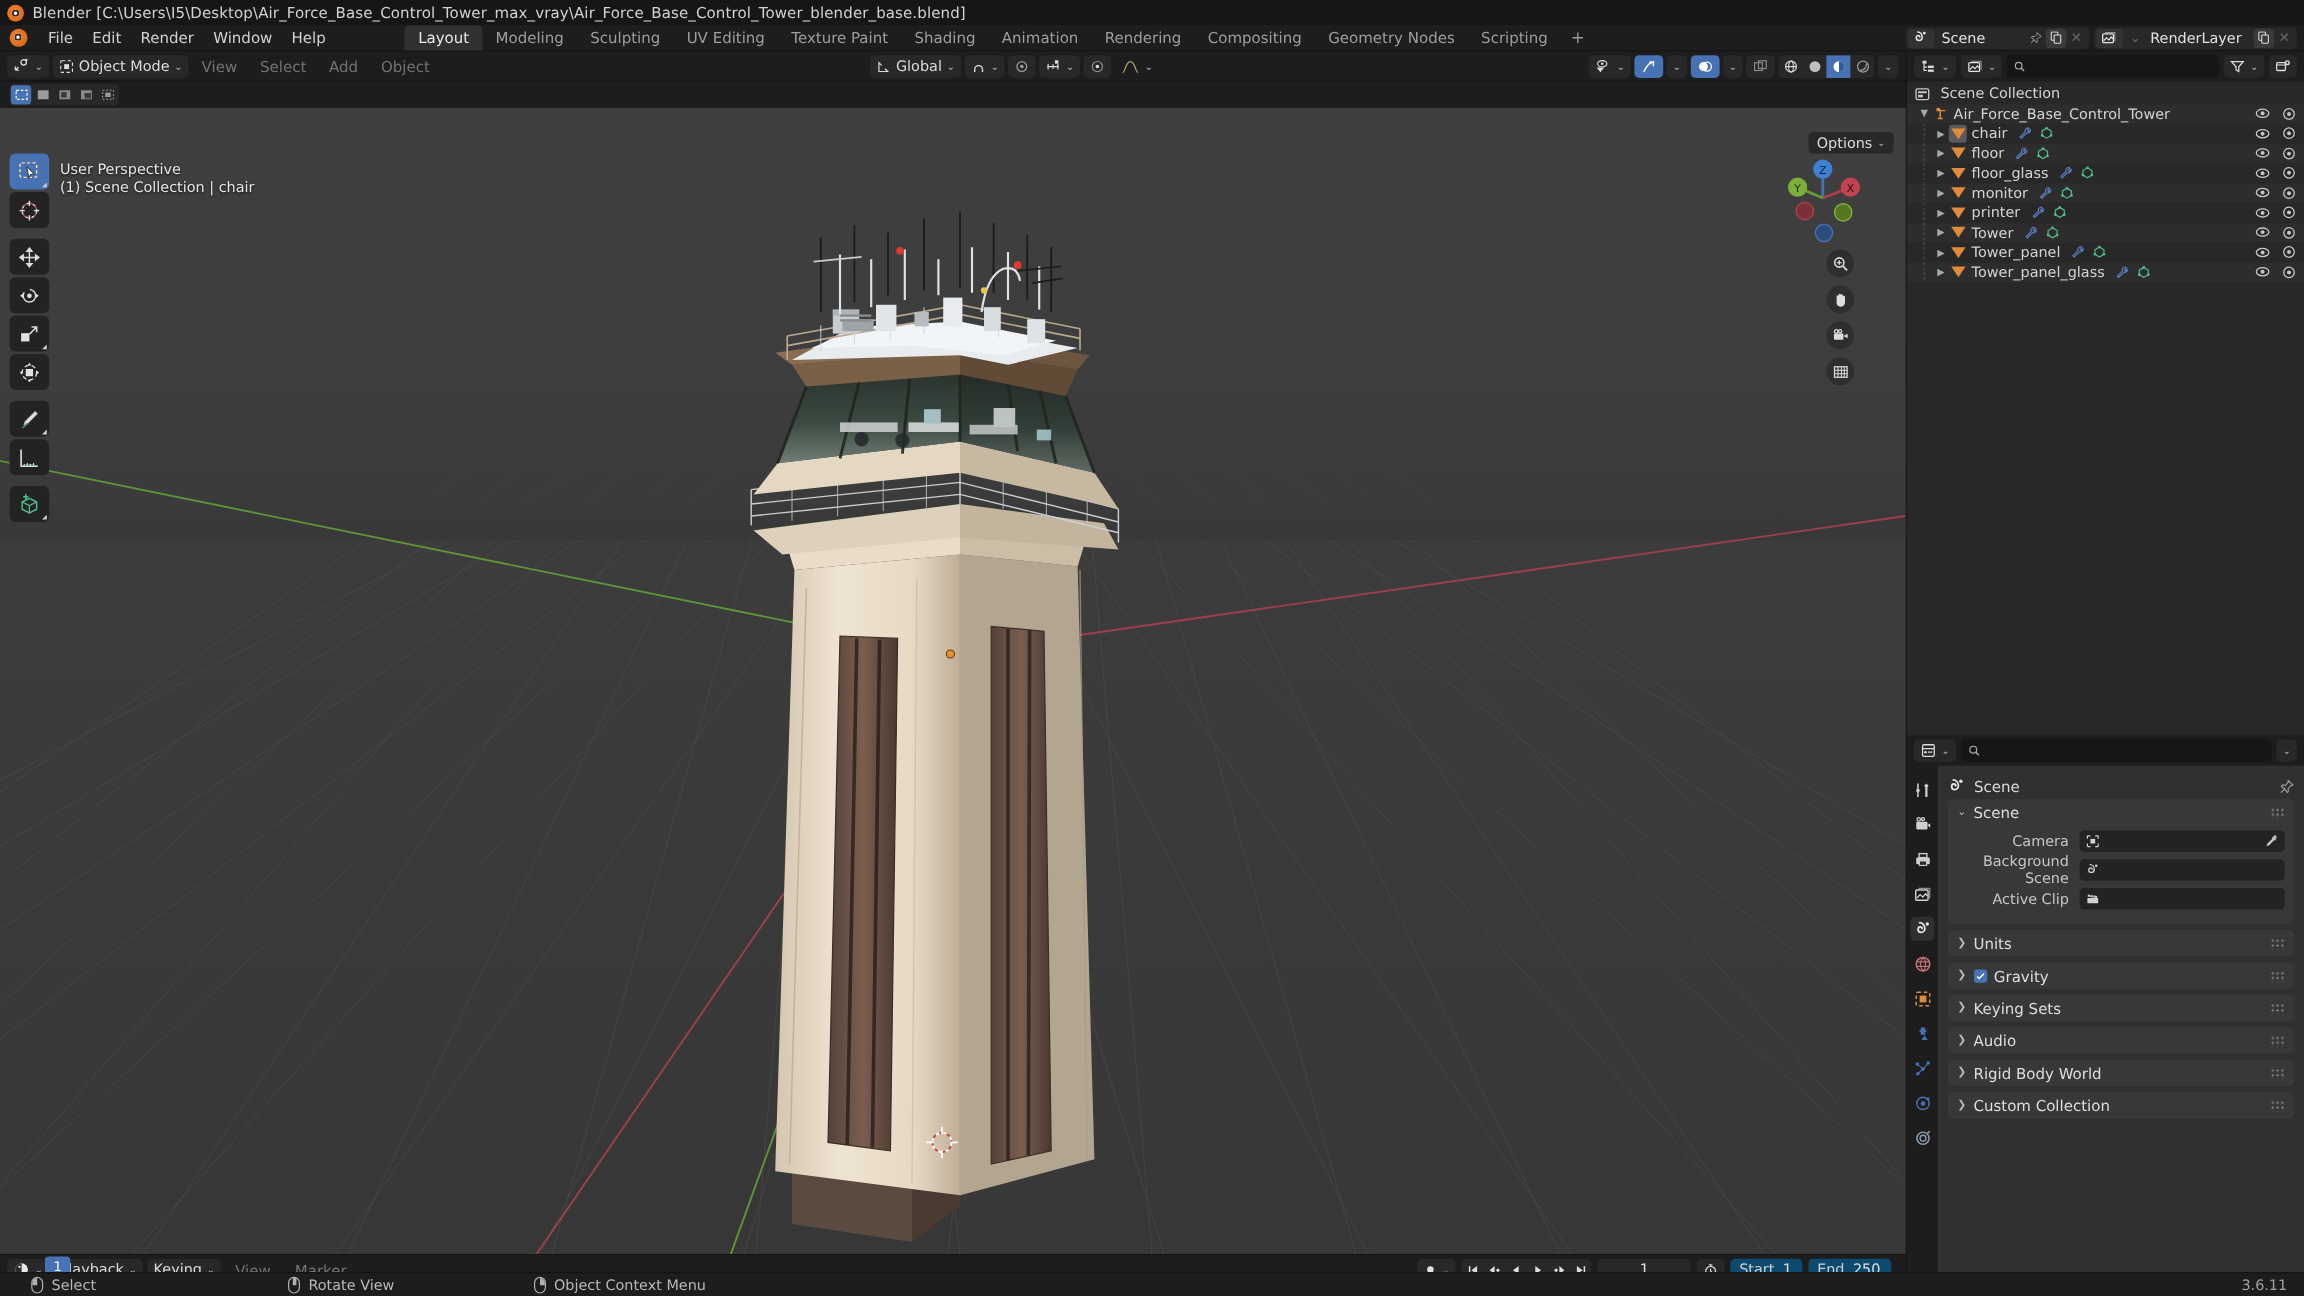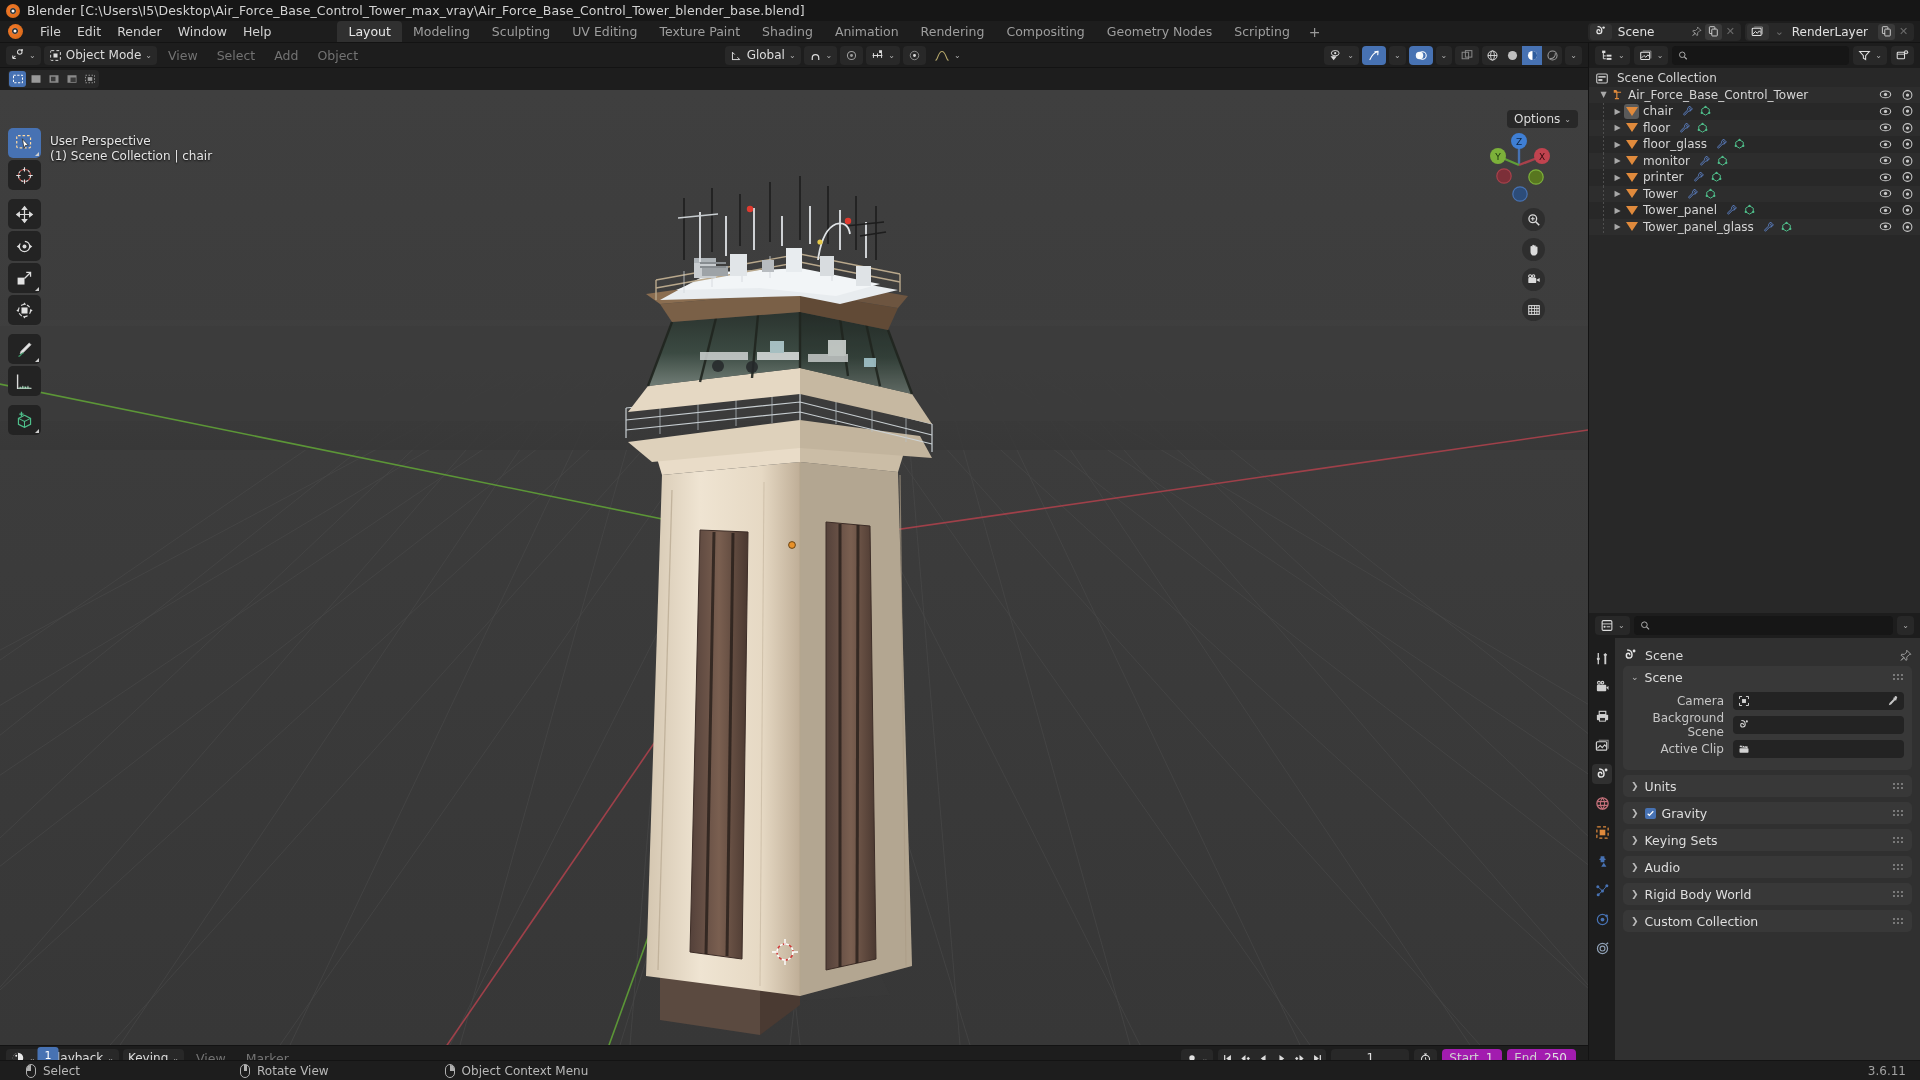--- a/index.html
+++ b/index.html
@@ -85,21 +85,21 @@
 
   
   #timeline { position:absolute; left:0; top:1002px; width:1588px; height:58px; background:#232323;
      border-top:1px solid #131313;}
   #tl-header { height:24px; display:flex; align-items:center; padding:0 6px; gap:4px; background:#1d1d1d;}
   #tl-playcontrols { margin-left:auto; display:flex; align-items:center; gap:5px; padding-right:6px;}
   .play-group { display:flex; background:#282828; border-radius:4px; overflow:hidden;}
   .play-group div { width:18px;height:19px;display:flex;align-items:center;justify-content:center;color:#d8d8d8;}
   .frame-field { background:#282828; border-radius:4px; height:19px; width:78px; display:flex;
      align-items:center; justify-content:center; font-size:12px; color:#e0e0e0;}
-  .se-field { background:#a21caf; border-radius:4px; height:19px; display:flex; align-items:center;
+  .se-field { background:#0c4a6e; border-radius:4px; height:19px; display:flex; align-items:center;
      font-size:12px; color:#e0e0e0;text-align:center;}
   .se-field span.lbl{ padding:0 7px; color:#cfcfcf;} .se-field span.val{ padding:0 9px 0 0;}
   #tl-ruler { height:20px; position:relative; background:#282828; border-bottom:1px solid #1b1b1b;}
   .tick-label { position:absolute; top:3px; font-size:11px; color:#9e9e9e; transform:translateX(-50%);}
   #playhead-badge { position:absolute; top:1px; height:17px; padding:0 7px; background:#4772b3;
      border-radius:3px; font-size:11px; color:#fff; display:flex; align-items:center;
      transform:translateX(-50%); }
   #playhead-line { position:absolute; top:20px; bottom:0; width:1.5px; background:#4772b3;}
   #tl-left-arrow{ position:absolute; left:3px; top:24px; font-size:10px; color:#8e8e8e;}
 

